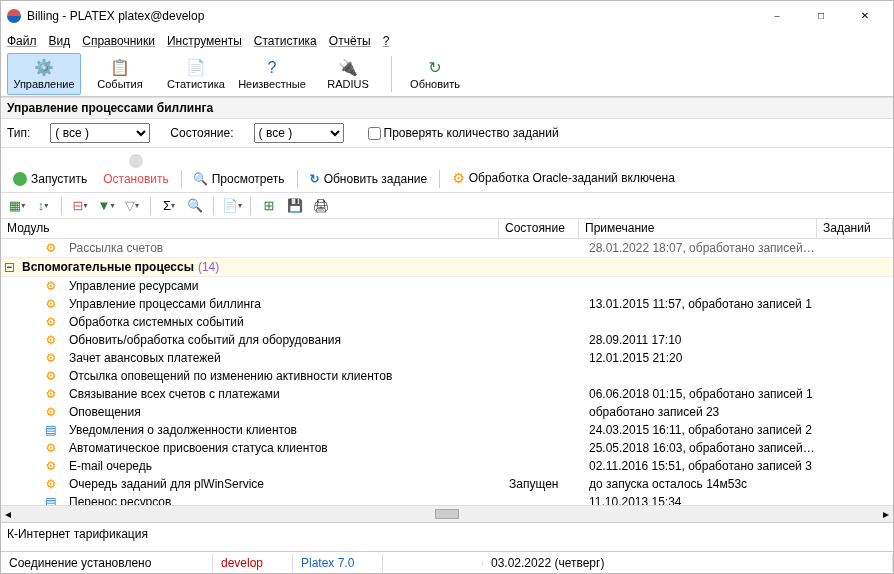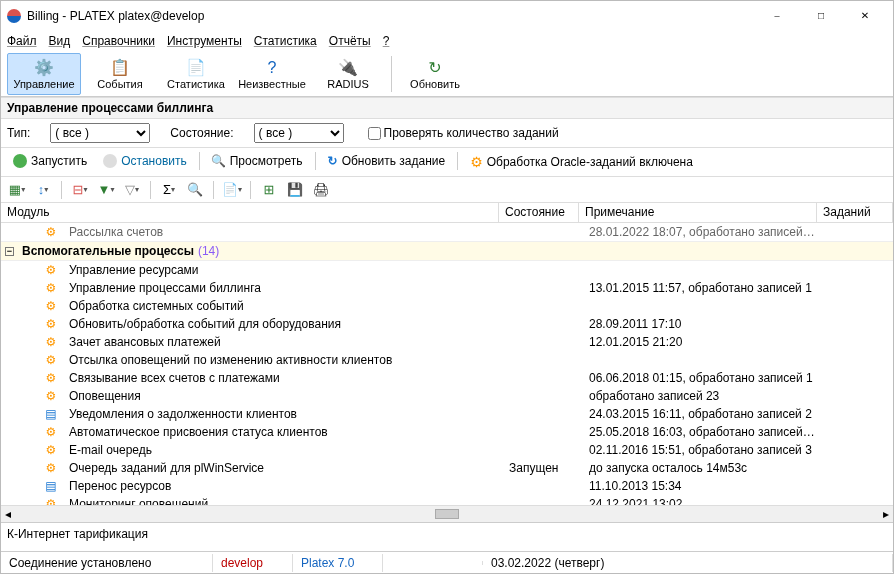--- a/index.html
+++ b/index.html
@@ -13,23 +13,23 @@
 .menubar span { text-decoration: underline; text-decoration-color: #999; }
 .toolbar { height: 46px; display: flex; align-items: center; padding: 2px 6px; gap: 2px; border-bottom: 1px solid #ccc; }
 .tbitem { display: flex; flex-direction: column; align-items: center; justify-content: center; width: 74px; height: 42px; border: 1px solid transparent; font-size: 11px; }
 .tbitem.active { background: #cce5ff; border: 1px solid #7ab3ec; border-radius: 2px; }
 .tbitem .ticon { width: 20px; height: 20px; display: flex; align-items: center; justify-content: center; font-size: 16px; }
 .tbsep { width: 1px; height: 36px; background: #ccc; margin: 0 4px; }
 .subtitle { background: #f4f4f4; padding: 3px 6px; font-weight: bold; border-top: 1px solid #ddd; border-bottom: 1px solid #ddd; }
 .filterbar { display: flex; align-items: center; padding: 4px 6px; gap: 20px; border-bottom: 1px solid #ddd; }
 .filterbar select { font-size: 12px; height: 20px; }
 .filterbar input[type="checkbox"] { margin-left: 4px; }
-.actionbar { display: flex; align-items: flex-start; padding: 4px 6px; gap: 4px; border-bottom: 1px solid #ddd; }
+.actionbar { display: flex; align-items: flex-end; padding: 4px 6px; gap: 4px; border-bottom: 1px solid #ddd; }
 .abtn { display: flex; align-items: center; gap: 4px; padding: 2px 6px; font-size: 12px; }
-.abtn.disabled { color: #0369a1; }
+.abtn.disabled { color: #ef4444; flex-direction: column; }
 .vsep { width: 1px; height: 18px; background: #ccc; margin: 0 2px; }
 .icon-circle { width: 14px; height: 14px; border-radius: 50%; display: inline-block; }
 .icon-play { background: #4caf50; }
 .icon-stop { background: #ddd; }
 .icon-search { width:14px; height:14px; display:flex; align-items:center; justify-content:center; }
 .icon-refresh { color: #1976d2; font-weight: bold; }
 .icon-gear { color: #ff9800; font-size: 14px; }
 .iconbar { display: flex; align-items: center; padding: 2px 6px; gap: 6px; border-bottom: 1px solid #ddd; height: 26px; }
 .iconbar .mini { width: 20px; height: 18px; display: flex; align-items: center; justify-content: center; font-size: 13px; }
 .drop::after { content: " ▾"; font-size: 8px; color: #555; }

